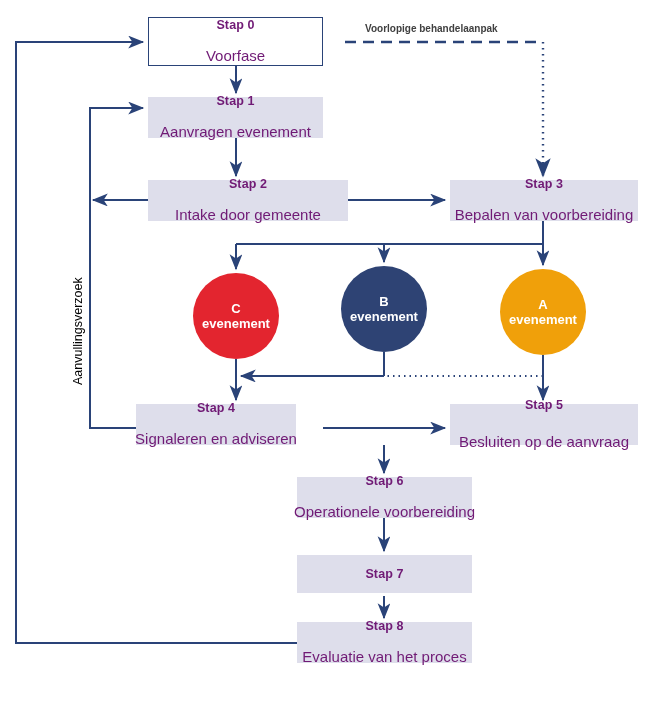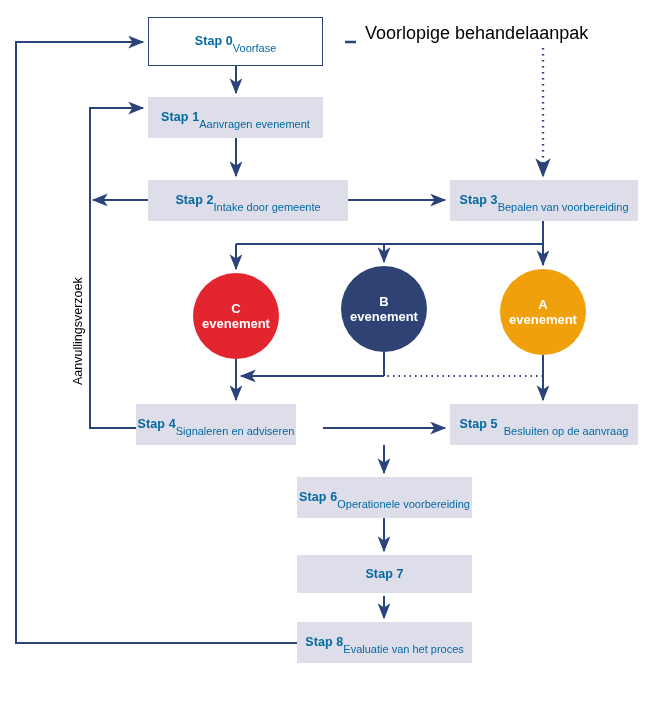--- a/index.html
+++ b/index.html
@@ -28,38 +28,39 @@
     pointer-events: none;
   }
 
   
   .step {
     position: absolute;
     box-sizing: border-box;
     background: #dedeeb;
     border: 1px solid #dedeeb;
     display: flex;
+    flex-direction: column;
     align-items: center;
     justify-content: center;
-    color: #0369a1;
+    color: #701a75;
     text-align: center;
     line-height: 1.18;
     z-index: 3;
   }
   .step.outlined {
     background: #ffffff;
     border: 1.3px solid #2a4378;
   }
   .step .title {
     font-size: 12.5px;
     font-weight: bold;
     letter-spacing: 0.1px;
   }
   .step .sub {
-    font-size: 11px;
+    font-size: 15px;
     font-weight: normal;
     margin-top: 14px;
     white-space: nowrap;
   }
 
   
   .circle {
     position: absolute;
     box-sizing: border-box;
     border-radius: 50%;
@@ -78,26 +79,27 @@
   }
   .circle .c-label {
     font-size: 13px;
     font-weight: bold;
     text-align: right;
   }
 
   
   .flabel {
     position: absolute;
-    font-size: 18px;
-    color: #000000;
+    font-size: 10px;
+    color: #404040;
     white-space: nowrap;
     background: #ffffff;
     padding: 0 3px;
     z-index: 5;
+    font-weight: bold;
   }
   .vlabel {
     position: absolute;
     font-size: 12.5px;
     color: #000000;
     white-space: nowrap;
     transform-origin: 0 0;
     transform: rotate(-90deg);
     z-index: 5;
   }

